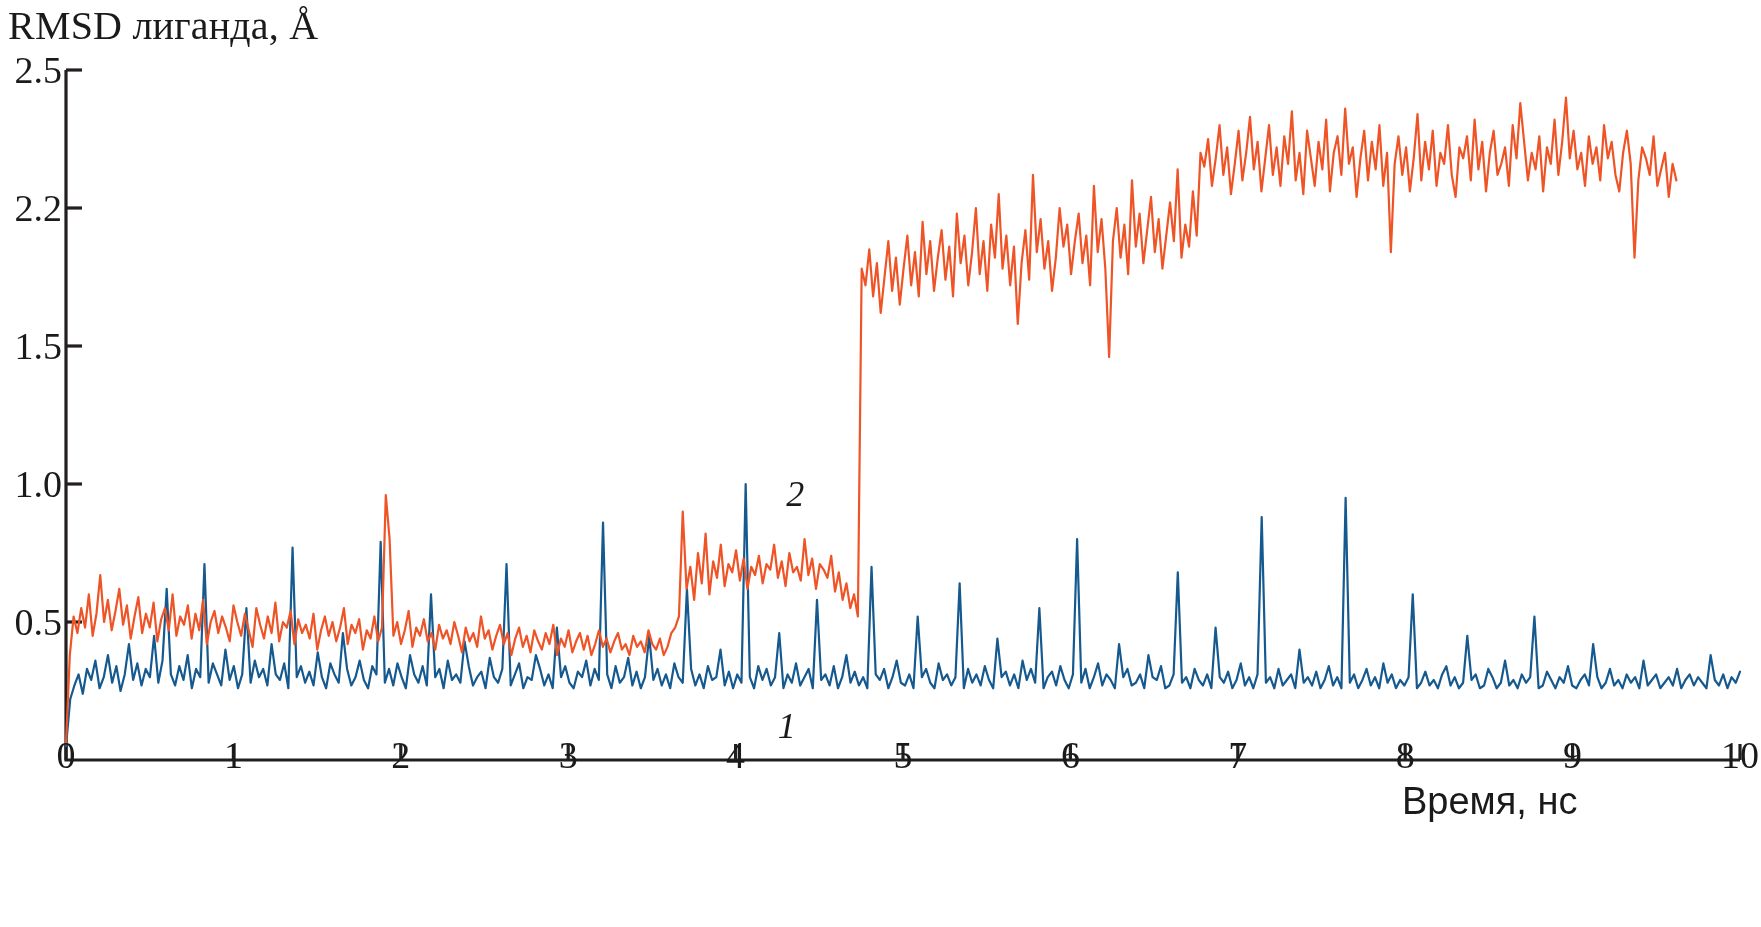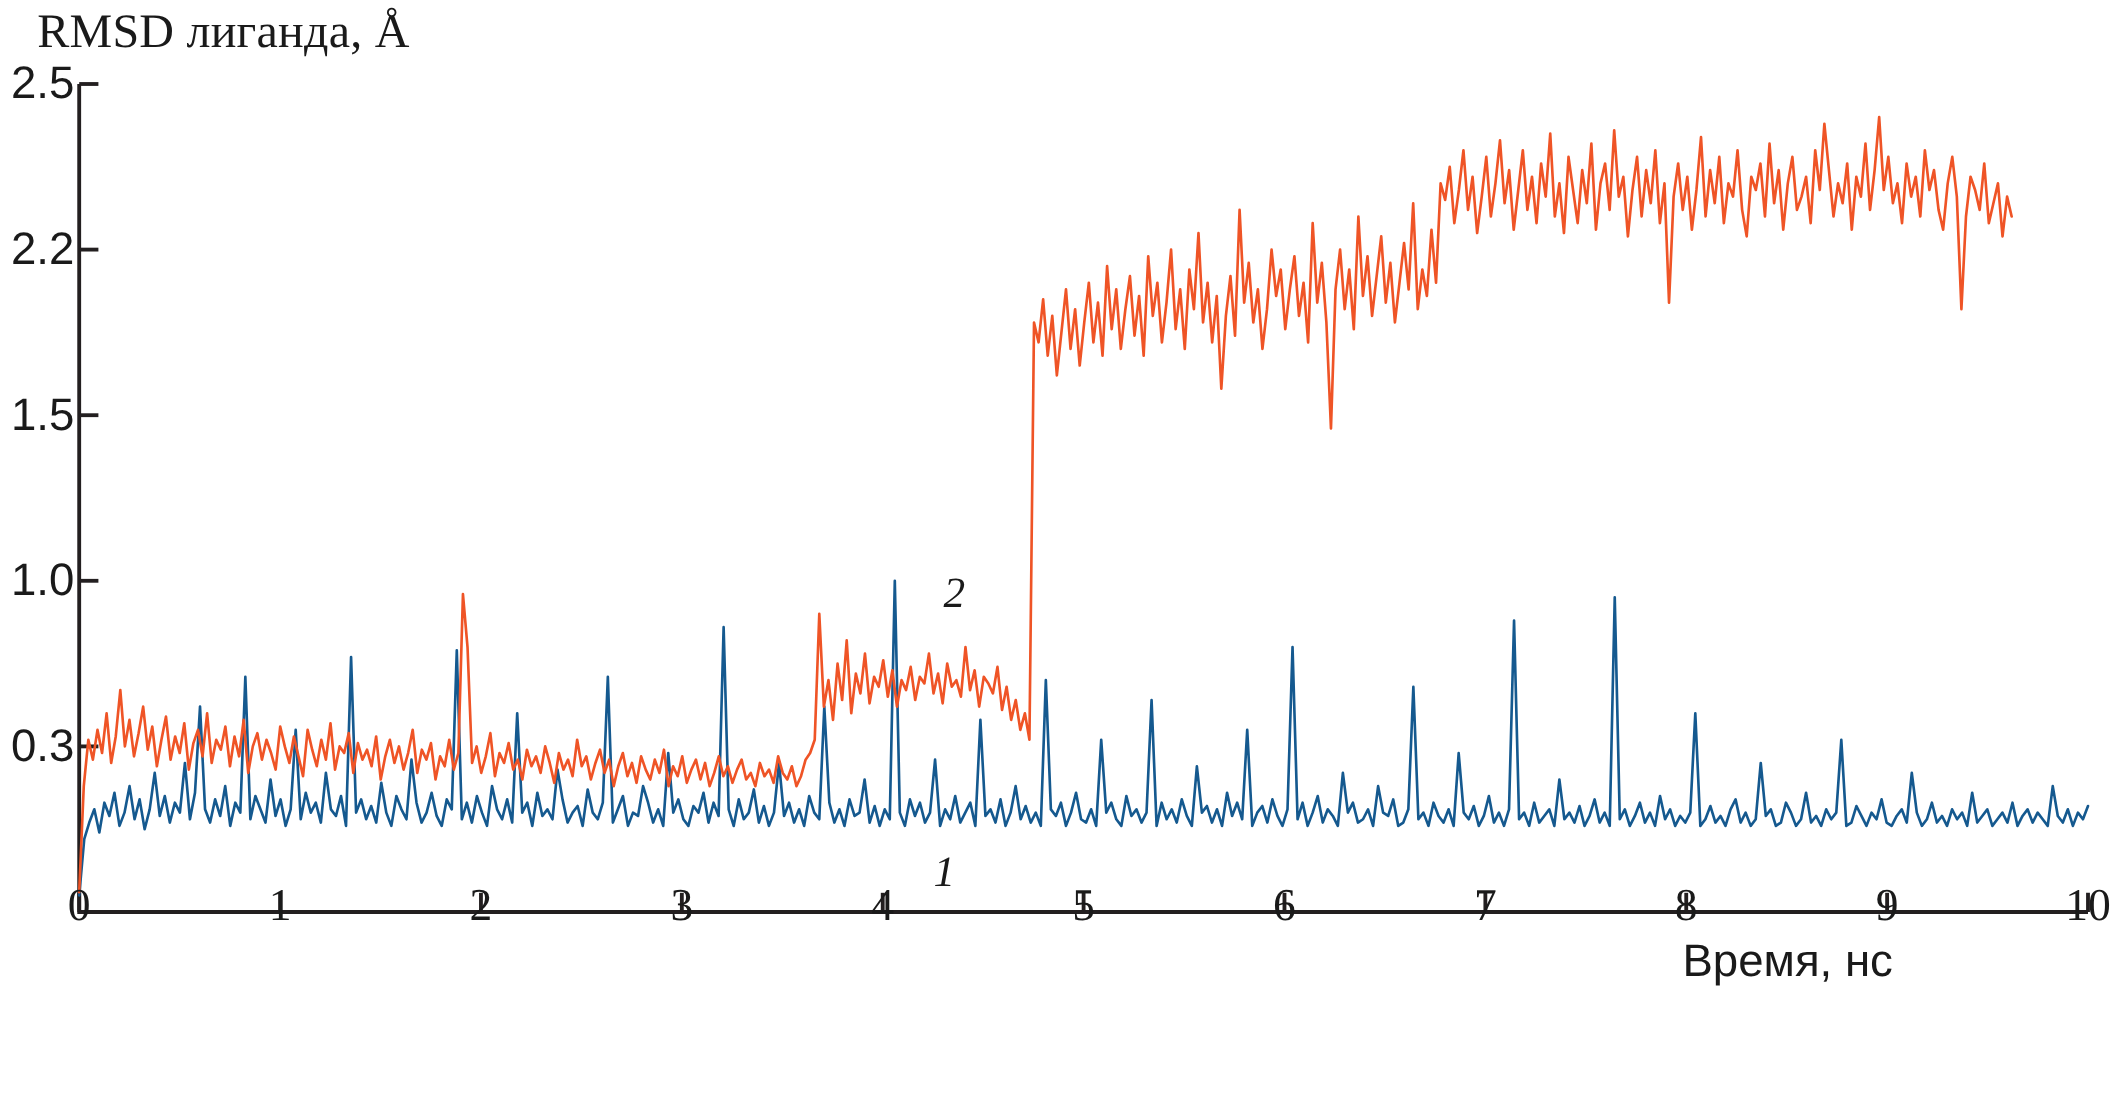--- a/index.html
+++ b/index.html
@@ -2,30 +2,30 @@
 <html><head>
 <meta charset="utf-8">
 <style>
   html,body{margin:0;padding:0;background:#ffffff;}
   body{width:1761px;height:927px;overflow:hidden;font-family:"Liberation Serif",serif;color:#1a1a1a;}
   #root{position:relative;width:1761px;height:927px;}
 
   .ylabel{
     position:absolute; left:8px; top:2px;
     font-size:40px; font-family:"Liberation Serif",serif;
-    color:#1a1a1a; white-space:nowrap; letter-spacing:0.2px;margin-left:23px;
+    color:#1a1a1a; white-space:nowrap; letter-spacing:0.2px;
   }
   .xlabel{
     position:absolute; left:1402px; top:780px;
     font-size:38px; font-family:Liberation Sans, sans-serif;
     color:#1a1a1a; white-space:nowrap;
   }
   .ytick-label{
     position:absolute; right:0; width:62px; text-align:right;
-    font-size:38px; font-family:Liberation Sans, sans-serif;
+    font-size:38px; font-family:Liberation Serif, serif;
     color:#1a1a1a; transform:translateY(-50%); line-height:1;
   }
   .xtick-label{
     position:absolute; top:736px; width:60px; text-align:center;
     font-size:38px; font-family:"Liberation Serif",serif;
     color:#1a1a1a; line-height:1;
   }
   .series-label{
     position:absolute; font-size:36px; font-style:italic;
     font-family:"Liberation Serif",serif; color:#111; line-height:1;
@@ -63,21 +63,21 @@
         <line x1="1572.6000000000001" y1="760" x2="1572.6000000000001" y2="744" class="tick"></line>
         <line x1="1740" y1="760" x2="1740" y2="744" class="tick"></line>
       </g>
     <g id="traces">
         <path d="M 66.00 746.20 L 70.20 699.28 L 74.39 685.48 L 78.59 674.44 L 82.78 693.76 L 86.98 668.92 L 91.17 679.96 L 95.37 660.64 L 99.56 688.24 L 103.76 677.20 L 107.95 655.12 L 112.15 682.72 L 116.35 666.16 L 120.54 691.00 L 124.74 674.44 L 128.93 644.08 L 133.13 679.96 L 137.32 663.40 L 141.52 685.48 L 145.71 668.92 L 149.91 677.20 L 154.11 635.80 L 158.30 682.72 L 162.50 660.64 L 166.69 588.88 L 170.89 674.44 L 175.08 685.48 L 179.28 666.16 L 183.47 679.96 L 187.67 655.12 L 191.86 688.24 L 196.06 668.92 L 200.26 677.20 L 204.45 564.04 L 208.65 682.72 L 212.84 663.40 L 217.04 674.44 L 221.23 685.48 L 225.43 649.60 L 229.62 679.96 L 233.82 666.16 L 238.02 688.24 L 242.21 674.44 L 246.41 608.20 L 250.60 682.72 L 254.80 660.64 L 258.99 677.20 L 263.19 668.92 L 267.38 685.48 L 271.58 644.08 L 275.77 674.44 L 279.97 679.96 L 284.17 663.40 L 288.36 688.24 L 292.56 547.48 L 296.75 677.20 L 300.95 666.16 L 305.14 682.72 L 309.34 671.68 L 313.53 685.48 L 317.73 652.36 L 321.92 677.20 L 326.12 688.24 L 330.32 663.40 L 334.51 674.44 L 338.71 682.72 L 342.90 633.04 L 347.10 668.92 L 351.29 685.48 L 355.49 677.20 L 359.68 660.64 L 363.88 679.96 L 368.08 688.24 L 372.27 666.16 L 376.47 674.44 L 380.66 541.96 L 384.86 682.72 L 389.05 668.92 L 393.25 685.48 L 397.44 663.40 L 401.64 677.20 L 405.83 688.24 L 410.03 655.12 L 414.23 674.44 L 418.42 682.72 L 422.62 666.16 L 426.81 685.48 L 431.01 594.40 L 435.20 677.20 L 439.40 668.92 L 443.59 688.24 L 447.79 660.64 L 451.98 679.96 L 456.18 674.44 L 460.38 682.72 L 464.57 641.32 L 468.77 666.16 L 472.96 685.48 L 477.16 677.20 L 481.35 671.68 L 485.55 688.24 L 489.74 657.88 L 493.94 677.20 L 498.14 682.72 L 502.33 668.92 L 506.53 564.04 L 510.72 685.48 L 514.92 674.44 L 519.11 663.40 L 523.31 688.24 L 527.50 677.20 L 531.70 679.96 L 535.89 655.12 L 540.09 668.92 L 544.29 685.48 L 548.48 674.44 L 552.68 688.24 L 556.87 627.52 L 561.07 677.20 L 565.26 666.16 L 569.46 682.72 L 573.65 688.24 L 577.85 671.68 L 582.05 677.20 L 586.24 660.64 L 590.44 685.48 L 594.63 668.92 L 598.83 679.96 L 603.02 522.64 L 607.22 674.44 L 611.41 688.24 L 615.61 666.16 L 619.80 682.72 L 624.00 677.20 L 628.20 657.88 L 632.39 685.48 L 636.59 671.68 L 640.78 688.24 L 644.98 677.20 L 649.17 635.80 L 653.37 679.96 L 657.56 668.92 L 661.76 685.48 L 665.95 674.44 L 670.15 688.24 L 674.35 663.40 L 678.54 677.20 L 682.74 682.72 L 686.93 588.88 L 691.13 668.92 L 695.32 685.48 L 699.52 674.44 L 703.71 688.24 L 707.91 666.16 L 712.11 679.96 L 716.30 677.20 L 720.50 649.60 L 724.69 685.48 L 728.89 671.68 L 733.08 688.24 L 737.28 674.44 L 741.47 682.72 L 745.67 484.00 L 749.86 677.20 L 754.06 688.24 L 758.26 666.16 L 762.45 679.96 L 766.65 668.92 L 770.84 685.48 L 775.04 677.20 L 779.23 633.04 L 783.43 688.24 L 787.62 674.44 L 791.82 682.72 L 796.02 663.40 L 800.21 685.48 L 804.41 677.20 L 808.60 668.92 L 812.80 688.24 L 816.99 599.92 L 821.19 679.96 L 825.38 674.44 L 829.58 685.48 L 833.77 666.16 L 837.97 688.24 L 842.17 677.20 L 846.36 655.12 L 850.56 682.72 L 854.75 671.68 L 858.95 685.48 L 863.14 677.20 L 867.34 688.24 L 871.53 566.80 L 875.73 674.44 L 879.92 679.96 L 884.12 668.92 L 888.32 688.24 L 892.51 677.20 L 896.71 660.64 L 900.90 682.72 L 905.10 685.48 L 909.29 674.44 L 913.49 688.24 L 917.68 616.48 L 921.88 677.20 L 926.08 668.92 L 930.27 682.72 L 934.47 688.24 L 938.66 663.40 L 942.86 679.96 L 947.05 674.44 L 951.25 685.48 L 955.44 677.20 L 959.64 583.36 L 963.83 688.24 L 968.03 668.92 L 972.23 682.72 L 976.42 674.44 L 980.62 685.48 L 984.81 666.16 L 989.01 679.96 L 993.20 688.24 L 997.40 638.56 L 1001.59 677.20 L 1005.79 671.68 L 1009.98 685.48 L 1014.18 674.44 L 1018.38 688.24 L 1022.57 660.64 L 1026.77 679.96 L 1030.96 668.92 L 1035.16 682.72 L 1039.35 608.20 L 1043.55 688.24 L 1047.74 677.20 L 1051.94 671.68 L 1056.14 685.48 L 1060.33 666.16 L 1064.53 679.96 L 1068.72 688.24 L 1072.92 674.44 L 1077.11 539.20 L 1081.31 682.72 L 1085.50 668.92 L 1089.70 688.24 L 1093.89 677.20 L 1098.09 663.40 L 1102.29 685.48 L 1106.48 674.44 L 1110.68 679.96 L 1114.87 688.24 L 1119.07 644.08 L 1123.26 677.20 L 1127.46 668.92 L 1131.65 685.48 L 1135.85 682.72 L 1140.05 674.44 L 1144.24 688.24 L 1148.44 655.12 L 1152.63 677.20 L 1156.83 679.96 L 1161.02 666.16 L 1165.22 688.24 L 1169.41 685.48 L 1173.61 674.44 L 1177.80 572.32 L 1182.00 682.72 L 1186.20 677.20 L 1190.39 688.24 L 1194.59 668.92 L 1198.78 679.96 L 1202.98 685.48 L 1207.17 674.44 L 1211.37 688.24 L 1215.56 627.52 L 1219.76 677.20 L 1223.95 682.72 L 1228.15 671.68 L 1232.35 688.24 L 1236.54 679.96 L 1240.74 663.40 L 1244.93 685.48 L 1249.13 677.20 L 1253.32 688.24 L 1257.52 674.44 L 1261.71 517.12 L 1265.91 682.72 L 1270.11 677.20 L 1274.30 688.24 L 1278.50 668.92 L 1282.69 685.48 L 1286.89 679.96 L 1291.08 674.44 L 1295.28 688.24 L 1299.47 649.60 L 1303.67 682.72 L 1307.86 677.20 L 1312.06 685.48 L 1316.26 671.68 L 1320.45 688.24 L 1324.65 679.96 L 1328.84 666.16 L 1333.04 685.48 L 1337.23 677.20 L 1341.43 688.24 L 1345.62 497.80 L 1349.82 682.72 L 1354.02 674.44 L 1358.21 688.24 L 1362.41 679.96 L 1366.60 668.92 L 1370.80 685.48 L 1374.99 677.20 L 1379.19 688.24 L 1383.38 663.40 L 1387.58 682.72 L 1391.77 674.44 L 1395.97 688.24 L 1400.17 679.96 L 1404.36 685.48 L 1408.56 677.20 L 1412.75 594.40 L 1416.95 688.24 L 1421.14 682.72 L 1425.34 671.68 L 1429.53 685.48 L 1433.73 679.96 L 1437.92 688.24 L 1442.12 674.44 L 1446.32 666.16 L 1450.51 685.48 L 1454.71 677.20 L 1458.90 688.24 L 1463.10 682.72 L 1467.29 635.80 L 1471.49 679.96 L 1475.68 674.44 L 1479.88 688.24 L 1484.08 685.48 L 1488.27 668.92 L 1492.47 677.20 L 1496.66 688.24 L 1500.86 682.72 L 1505.05 660.64 L 1509.25 685.48 L 1513.44 679.96 L 1517.64 688.24 L 1521.83 674.44 L 1526.03 682.72 L 1530.23 677.20 L 1534.42 616.48 L 1538.62 688.24 L 1542.81 685.48 L 1547.01 671.68 L 1551.20 679.96 L 1555.40 688.24 L 1559.59 677.20 L 1563.79 682.72 L 1567.98 666.16 L 1572.18 685.48 L 1576.38 688.24 L 1580.57 679.96 L 1584.77 674.44 L 1588.96 685.48 L 1593.16 644.08 L 1597.35 677.20 L 1601.55 688.24 L 1605.74 682.72 L 1609.94 668.92 L 1614.14 685.48 L 1618.33 679.96 L 1622.53 688.24 L 1626.72 674.44 L 1630.92 682.72 L 1635.11 677.20 L 1639.31 688.24 L 1643.50 660.64 L 1647.70 685.48 L 1651.89 679.96 L 1656.09 674.44 L 1660.29 688.24 L 1664.48 682.72 L 1668.68 677.20 L 1672.87 685.48 L 1677.07 668.92 L 1681.26 688.24 L 1685.46 679.96 L 1689.65 674.44 L 1693.85 685.48 L 1698.05 677.20 L 1702.24 682.72 L 1706.44 688.24 L 1710.63 655.12 L 1714.83 679.96 L 1719.02 685.48 L 1723.22 674.44 L 1727.41 688.24 L 1731.61 677.20 L 1735.80 682.72 L 1740.00 671.68" class="trace" stroke="#15598f" stroke-width="2.2"></path>
         <path d="M 66.00 743.44 L 69.81 655.12 L 73.61 616.48 L 77.42 633.04 L 81.23 608.20 L 85.04 627.52 L 88.84 594.40 L 92.65 635.80 L 96.46 613.72 L 100.26 575.08 L 104.07 622.00 L 107.88 599.92 L 111.68 630.28 L 115.49 610.96 L 119.30 588.88 L 123.11 624.76 L 126.91 605.44 L 130.72 638.56 L 134.53 616.48 L 138.33 597.16 L 142.14 633.04 L 145.95 613.72 L 149.76 627.52 L 153.56 602.68 L 157.37 641.32 L 161.18 619.24 L 164.98 608.20 L 168.79 630.28 L 172.60 594.40 L 176.40 635.80 L 180.21 616.48 L 184.02 624.76 L 187.83 605.44 L 191.63 638.56 L 195.44 613.72 L 199.25 630.28 L 203.05 599.92 L 206.86 644.08 L 210.67 622.00 L 214.48 610.96 L 218.28 633.04 L 222.09 616.48 L 225.90 627.52 L 229.70 641.32 L 233.51 605.44 L 237.32 622.00 L 241.12 635.80 L 244.93 613.72 L 248.74 630.28 L 252.55 646.84 L 256.35 608.20 L 260.16 624.76 L 263.97 638.56 L 267.77 616.48 L 271.58 633.04 L 275.39 602.68 L 279.20 641.32 L 283.00 622.00 L 286.81 627.52 L 290.62 610.96 L 294.42 644.08 L 298.23 619.24 L 302.04 633.04 L 305.85 624.76 L 309.65 638.56 L 313.46 613.72 L 317.27 649.60 L 321.07 630.28 L 324.88 616.48 L 328.69 635.80 L 332.49 622.00 L 336.30 641.32 L 340.11 627.52 L 343.92 608.20 L 347.72 644.08 L 351.53 624.76 L 355.34 633.04 L 359.14 619.24 L 362.95 649.60 L 366.76 630.28 L 370.57 638.56 L 374.37 616.48 L 378.18 641.32 L 381.99 627.52 L 385.79 495.04 L 389.60 539.20 L 393.41 635.80 L 397.21 622.00 L 401.02 644.08 L 404.83 630.28 L 408.64 610.96 L 412.44 646.84 L 416.25 627.52 L 420.06 635.80 L 423.86 619.24 L 427.67 641.32 L 431.48 633.04 L 435.29 649.60 L 439.09 624.76 L 442.90 638.56 L 446.71 630.28 L 450.51 644.08 L 454.32 622.00 L 458.13 635.80 L 461.93 652.36 L 465.74 627.52 L 469.55 641.32 L 473.36 633.04 L 477.16 646.84 L 480.97 616.48 L 484.78 638.56 L 488.58 630.28 L 492.39 649.60 L 496.20 635.80 L 500.01 624.76 L 503.81 644.08 L 507.62 633.04 L 511.43 655.12 L 515.23 638.56 L 519.04 627.52 L 522.85 646.84 L 526.65 635.80 L 530.46 652.36 L 534.27 630.28 L 538.08 641.32 L 541.88 649.60 L 545.69 633.04 L 549.50 644.08 L 553.30 624.76 L 557.11 655.12 L 560.92 638.56 L 564.73 646.84 L 568.53 630.28 L 572.34 652.36 L 576.15 641.32 L 579.95 633.04 L 583.76 649.60 L 587.57 635.80 L 591.37 655.12 L 595.18 644.08 L 598.99 630.28 L 602.80 646.84 L 606.60 638.56 L 610.41 652.36 L 614.22 641.32 L 618.02 633.04 L 621.83 649.60 L 625.64 644.08 L 629.45 655.12 L 633.25 635.80 L 637.06 646.84 L 640.87 641.32 L 644.67 652.36 L 648.48 630.28 L 652.29 644.08 L 656.09 649.60 L 659.90 638.56 L 663.71 655.12 L 667.52 646.84 L 671.32 633.04 L 675.13 627.52 L 678.94 616.48 L 682.74 511.60 L 686.55 588.88 L 690.36 566.80 L 694.17 599.92 L 697.97 553.00 L 701.78 583.36 L 705.59 533.68 L 709.39 594.40 L 713.20 561.28 L 717.01 577.84 L 720.81 544.72 L 724.62 586.12 L 728.43 564.04 L 732.24 572.32 L 736.04 550.24 L 739.85 580.60 L 743.66 558.52 L 747.46 588.88 L 751.27 566.80 L 755.08 575.08 L 758.89 555.76 L 762.69 583.36 L 766.50 564.04 L 770.31 569.56 L 774.11 544.72 L 777.92 577.84 L 781.73 561.28 L 785.54 586.12 L 789.34 553.00 L 793.15 572.32 L 796.96 566.80 L 800.76 580.60 L 804.57 539.20 L 808.38 575.08 L 812.18 558.52 L 815.99 588.88 L 819.80 564.04 L 823.61 569.56 L 827.41 577.84 L 831.22 555.76 L 835.03 591.64 L 838.83 572.32 L 842.64 599.92 L 846.45 583.36 L 850.26 608.20 L 854.06 594.40 L 857.87 616.48 L 861.68 268.72 L 865.48 285.28 L 869.29 249.40 L 873.10 296.32 L 876.90 263.20 L 880.71 312.88 L 884.52 277.00 L 888.33 241.12 L 892.13 290.80 L 895.94 257.68 L 899.75 304.60 L 903.55 268.72 L 907.36 235.60 L 911.17 285.28 L 914.98 252.16 L 918.78 296.32 L 922.59 221.80 L 926.40 274.24 L 930.20 241.12 L 934.01 290.80 L 937.82 257.68 L 941.62 230.08 L 945.43 279.76 L 949.24 246.64 L 953.05 296.32 L 956.85 213.52 L 960.66 263.20 L 964.47 235.60 L 968.27 285.28 L 972.08 252.16 L 975.89 208.00 L 979.70 274.24 L 983.50 241.12 L 987.31 290.80 L 991.12 224.56 L 994.92 257.68 L 998.73 194.20 L 1002.54 268.72 L 1006.34 235.60 L 1010.15 285.28 L 1013.96 246.64 L 1017.77 323.92 L 1021.57 263.20 L 1025.38 230.08 L 1029.19 279.76 L 1032.99 174.88 L 1036.80 252.16 L 1040.61 219.04 L 1044.42 268.72 L 1048.22 241.12 L 1052.03 290.80 L 1055.84 257.68 L 1059.64 208.00 L 1063.45 246.64 L 1067.26 224.56 L 1071.06 274.24 L 1074.87 241.12 L 1078.68 213.52 L 1082.49 263.20 L 1086.29 235.60 L 1090.10 285.28 L 1093.91 185.92 L 1097.71 252.16 L 1101.52 219.04 L 1105.33 268.72 L 1109.14 357.04 L 1112.94 241.12 L 1116.75 208.00 L 1120.56 257.68 L 1124.36 224.56 L 1128.17 274.24 L 1131.98 180.40 L 1135.78 246.64 L 1139.59 213.52 L 1143.40 263.20 L 1147.21 230.08 L 1151.01 196.96 L 1154.82 252.16 L 1158.63 219.04 L 1162.43 268.72 L 1166.24 235.60 L 1170.05 202.48 L 1173.86 241.12 L 1177.66 169.36 L 1181.47 257.68 L 1185.28 224.56 L 1189.08 246.64 L 1192.89 191.44 L 1196.70 235.60 L 1200.51 152.80 L 1204.31 166.60 L 1208.12 139.00 L 1211.93 185.92 L 1215.73 158.32 L 1219.54 125.20 L 1223.35 174.88 L 1227.15 147.28 L 1230.96 194.20 L 1234.77 163.84 L 1238.58 130.72 L 1242.38 180.40 L 1246.19 152.80 L 1250.00 116.92 L 1253.80 169.36 L 1257.61 141.76 L 1261.42 191.44 L 1265.23 158.32 L 1269.03 125.20 L 1272.84 174.88 L 1276.65 147.28 L 1280.45 185.92 L 1284.26 136.24 L 1288.07 163.84 L 1291.87 111.40 L 1295.68 180.40 L 1299.49 152.80 L 1303.30 194.20 L 1307.10 130.72 L 1310.91 158.32 L 1314.72 185.92 L 1318.52 141.76 L 1322.33 169.36 L 1326.14 119.68 L 1329.95 191.44 L 1333.75 152.80 L 1337.56 136.24 L 1341.37 174.88 L 1345.17 108.64 L 1348.98 163.84 L 1352.79 147.28 L 1356.59 196.96 L 1360.40 158.32 L 1364.21 130.72 L 1368.02 180.40 L 1371.82 141.76 L 1375.63 169.36 L 1379.44 125.20 L 1383.24 185.92 L 1387.05 152.80 L 1390.86 252.16 L 1394.67 163.84 L 1398.47 136.24 L 1402.28 174.88 L 1406.09 147.28 L 1409.89 191.44 L 1413.70 158.32 L 1417.51 114.16 L 1421.31 180.40 L 1425.12 141.76 L 1428.93 169.36 L 1432.74 130.72 L 1436.54 185.92 L 1440.35 152.80 L 1444.16 163.84 L 1447.96 125.20 L 1451.77 174.88 L 1455.58 196.96 L 1459.39 147.28 L 1463.19 158.32 L 1467.00 136.24 L 1470.81 180.40 L 1474.61 119.68 L 1478.42 169.36 L 1482.23 141.76 L 1486.03 191.44 L 1489.84 152.80 L 1493.65 130.72 L 1497.46 174.88 L 1501.26 163.84 L 1505.07 147.28 L 1508.88 185.92 L 1512.68 125.20 L 1516.49 158.32 L 1520.30 103.12 L 1524.11 141.76 L 1527.91 180.40 L 1531.72 152.80 L 1535.53 169.36 L 1539.33 136.24 L 1543.14 191.44 L 1546.95 147.28 L 1550.75 163.84 L 1554.56 119.68 L 1558.37 174.88 L 1562.18 141.76 L 1565.98 97.60 L 1569.79 158.32 L 1573.60 130.72 L 1577.40 169.36 L 1581.21 152.80 L 1585.02 185.92 L 1588.83 136.24 L 1592.63 163.84 L 1596.44 147.28 L 1600.25 180.40 L 1604.05 125.20 L 1607.86 158.32 L 1611.67 141.76 L 1615.47 174.88 L 1619.28 191.44 L 1623.09 152.80 L 1626.90 130.72 L 1630.70 163.84 L 1634.51 257.68 L 1638.32 180.40 L 1642.12 147.28 L 1645.93 158.32 L 1649.74 174.88 L 1653.55 136.24 L 1657.35 185.92 L 1661.16 169.36 L 1664.97 152.80 L 1668.77 196.96 L 1672.58 163.84 L 1676.39 180.40" class="trace" stroke="#ef5426" stroke-width="2.2"></path>
       </g>
   </svg>
 
   <div id="ytick-layer">
-      <div class="ytick-label" style="top: 622px; left: 0px;">0.3</div>
+      <div class="ytick-label" style="top: 622px; left: 0px;">0.5</div>
       <div class="ytick-label" style="top: 484px; left: 0px;">1.0</div>
       <div class="ytick-label" style="top: 346px; left: 0px;">1.5</div>
       <div class="ytick-label" style="top: 208px; left: 0px;">2.2</div>
       <div class="ytick-label" style="top: 70px; left: 0px;">2.5</div>
     </div>
   <div id="xtick-layer">
       <div class="xtick-label" style="left: 36px;">0</div>
       <div class="xtick-label" style="left: 203.4px;">1</div>
       <div class="xtick-label" style="left: 370.8px;">2</div>
       <div class="xtick-label" style="left: 538.2px;">3</div>

